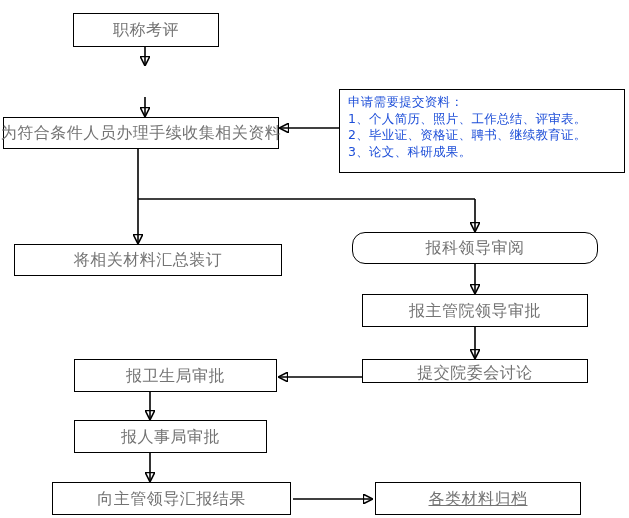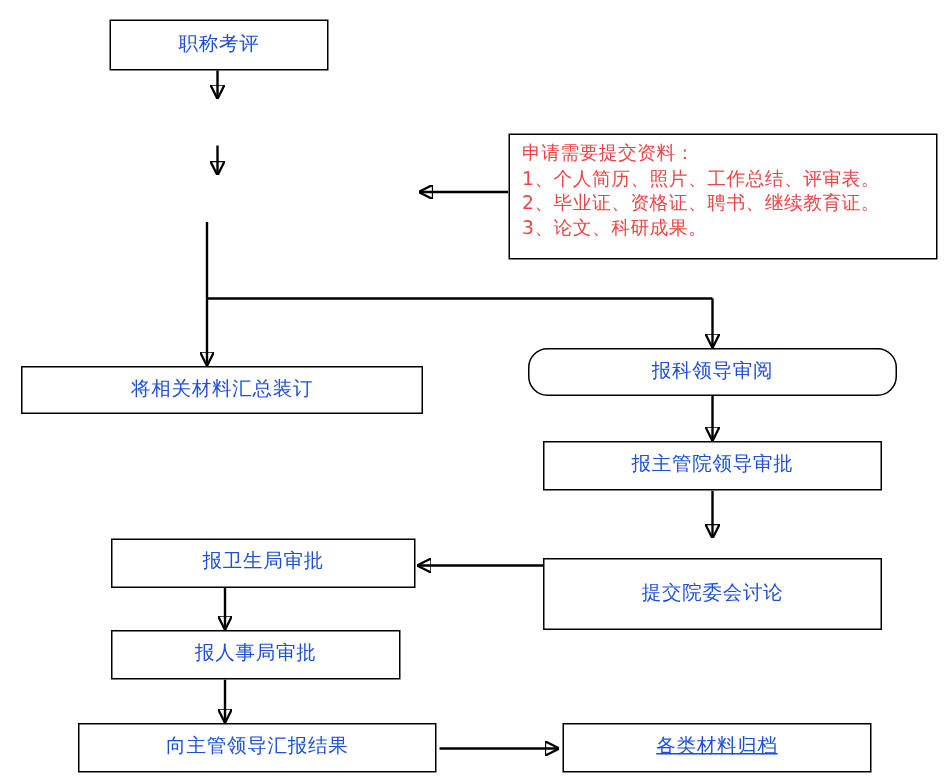--- a/index.html
+++ b/index.html
@@ -18,35 +18,35 @@
     overflow: hidden;
   }
   .node {
     position: absolute;
     box-sizing: border-box;
     border: 1px solid #000000;
     background: #ffffff;
     display: flex;
     align-items: center;
     justify-content: center;
-    font-size: 13px;
+    font-size: 16px;
     line-height: 1.1;
-    color: #1d4ed8;
+    color: #737373;
     white-space: nowrap;
     letter-spacing: 0.5px;
   }
   .note {
     position: absolute;
     box-sizing: border-box;
     border: 1px solid #000000;
     background: #ffffff;
     padding: 4px 7px 3px 8px;
     font-size: 12.5px;
     line-height: 1.33;
-    color: #ef4444;
+    color: #1d4ed8;
     text-align: left;
     letter-spacing: 0.3px;
   }
   .note .nline {
     white-space: nowrap;
     display: block;
   }
   svg.edges {
     position: absolute;
     left: 0;
@@ -99,41 +99,44 @@
     <line x1="150" y1="453" x2="150" y2="481" marker-end="url(#arrow)"></line>
 
     <line x1="293" y1="499" x2="372" y2="499" marker-end="url(#arrow)"></line>
   </svg>
 
   <div class="node" style="left:73px; top:13px; width:146px; height:34px;">
     <span>职称考评</span>
   </div>
 
 
+  <div class="node" style="left:3px; top:117px; width:276px; height:32px;">
+    <span>为符合条件人员办理手续收集相关资料</span>
+  </div>
 
   <div class="note" style="left:339px; top:89px; width:286px; height:84px;">
     <span class="nline">申请需要提交资料：</span>
     <span class="nline">1、个人简历、照片、工作总结、评审表。</span>
     <span class="nline">2、毕业证、资格证、聘书、继续教育证。</span>
     <span class="nline">3、论文、科研成果。</span>
   </div>
 
   <div class="node" style="left:14px; top:244px; width:268px; height:32px;">
     <span>将相关材料汇总装订</span>
   </div>
 
   <div class="node" style="left:352px; top:232px; width:246px; height:32px;border-radius:13px;">
     <span>报科领导审阅</span>
   </div>
 
   <div class="node" style="left:362px; top:294px; width:226px; height:33px;">
     <span>报主管院领导审批</span>
   </div>
 
-  <div class="node" style="left:362px; top:372px; width:226px; height:48px;">
+  <div class="node" style="left:362px; top:359px; width:226px; height:24px;align-items:flex-end;">
     <span>提交院委会讨论</span>
   </div>
 
   <div class="node" style="left:74px; top:359px; width:203px; height:33px;">
     <span>报卫生局审批</span>
   </div>
 
   <div class="node" style="left:74px; top:420px; width:193px; height:33px;">
     <span>报人事局审批</span>
   </div>

